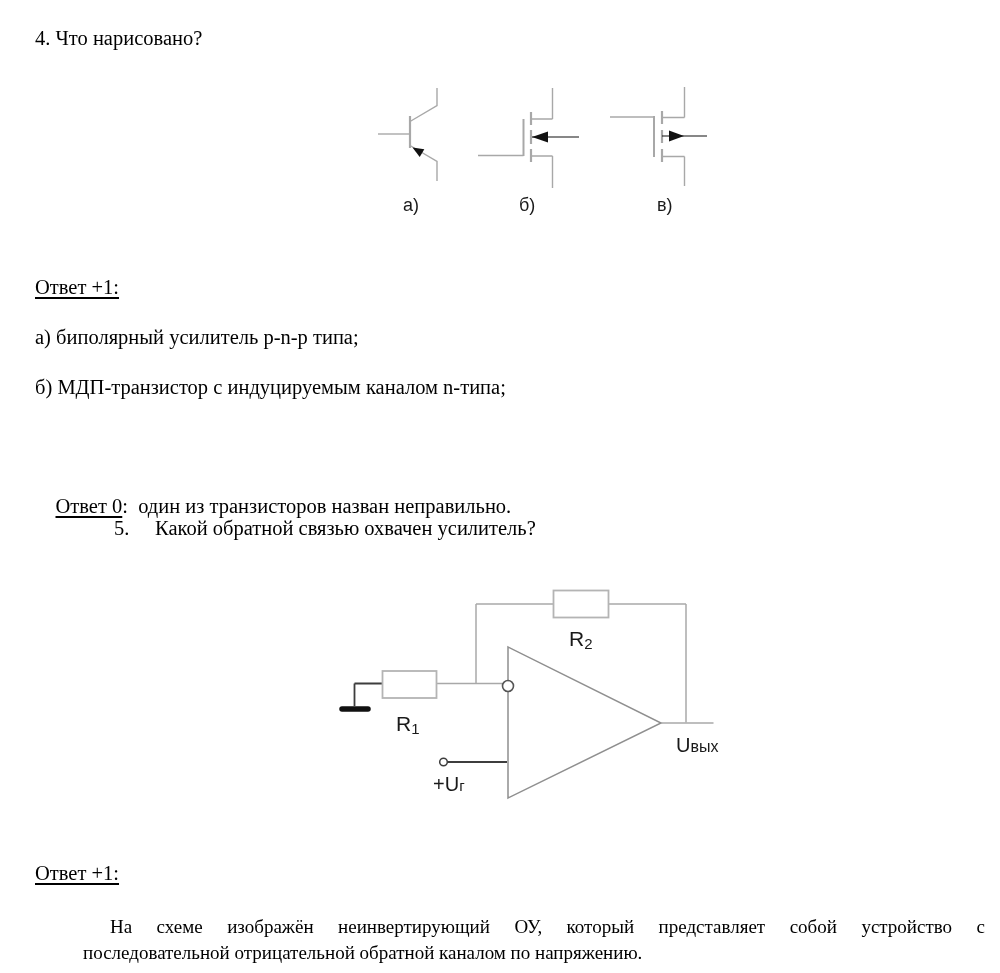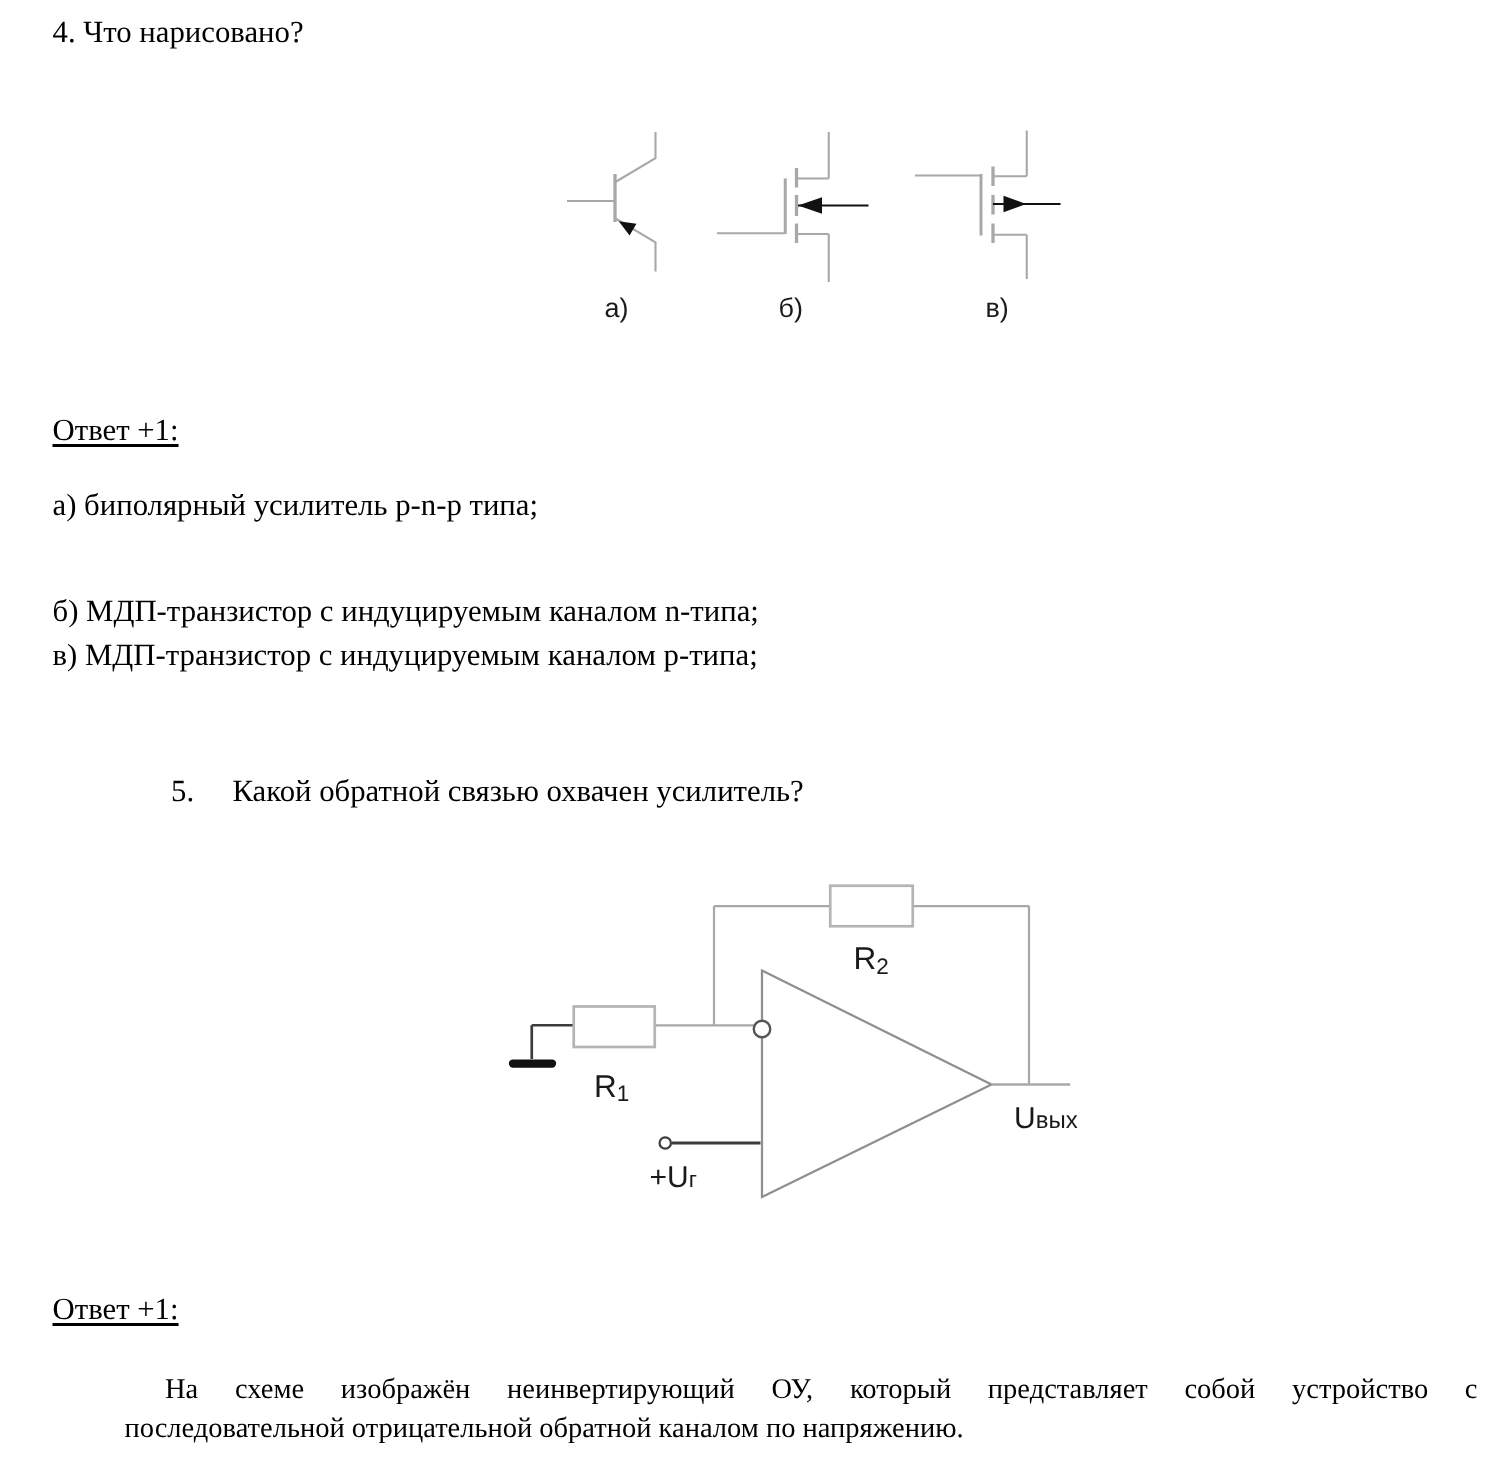--- a/index.html
+++ b/index.html
@@ -30,21 +30,21 @@
   .just{text-align:justify;text-align-last:justify;}
   svg{position:absolute;}
   svg text{font-family:"Liberation Sans","DejaVu Sans",sans-serif;fill:#1a1a1a;}
   .figlabel{font-size:18px;}
 </style>
 </head>
 <body>
 
 <div id="page" style="background: rgb(255, 255, 255);">
 
-  <div class="tline" style="left:35px;top:10px;">4. Что нарисовано?</div>
+  <div class="tline" style="left:35px;top:26px;">4. Что нарисовано?</div>
 
   <svg style="left:330px;top:78px;" width="430" height="142" viewBox="330 78 430 142">
 
     <g>
       <path d="M378,134 H409.5" stroke="#a8a8a8" stroke-width="1.4" fill="none"></path>
       <path d="M410,116 V148" stroke="#a8a8a8" stroke-width="2.2" fill="none"></path>
       <path d="M410,121.5 L437,105.5 L437,88" stroke="#a8a8a8" stroke-width="1.4" fill="none"></path>
       <path d="M410,145.5 L437,161.5 L437,181" stroke="#a8a8a8" stroke-width="1.4" fill="none"></path>
       <polygon points="412.5,147.5 424.3,149.2 419.7,157.0" fill="#111"></polygon>
     </g>
@@ -75,24 +75,26 @@
 
     <text class="figlabel" x="403" y="211">а)</text>
     <text class="figlabel" x="519" y="211">б)</text>
     <text class="figlabel" x="657" y="211">в)</text>
   </svg>
 
   <div class="tline underline" style="left:35px;top:275px;">Ответ +1:</div>
 
   <div class="tline" style="left:35px;top:325px;">а) биполярный усилитель p-n-p типа;</div>
 
-  <div class="tline" style="left:35px;top:396px;">б) МДП-транзистор с индуцируемым каналом n-типа;</div>
+  <div class="tline" style="left:35px;top:375px;">б) МДП-транзистор с индуцируемым каналом n-типа;</div>
 
-  <div class="tline" style="left:35px;top:425px;">в) МДП-транзистор с индуцируемым каналом p-типа;</div>
 
+  <div class="tline" style="left:35px;top:470px;">
+    <span class="underline">Ответ 0</span><span>:  один из транзисторов назван неправильно.</span>
+  </div>
 
   <div class="tline" style="left:114px;top:516px;width:600px;">
     <span class="q5num">5.</span>
     <span class="q5text">Какой обратной связью охвачен усилитель?</span>
   </div>
 
   <svg style="left:330px;top:560px;" width="430" height="292" viewBox="330 560 430 292">
 
     <g>
       <path d="M354.5,706 V683.5 M354.5,683.5 H382" stroke="#3d3d3d" stroke-width="1.8" fill="none"></path>

